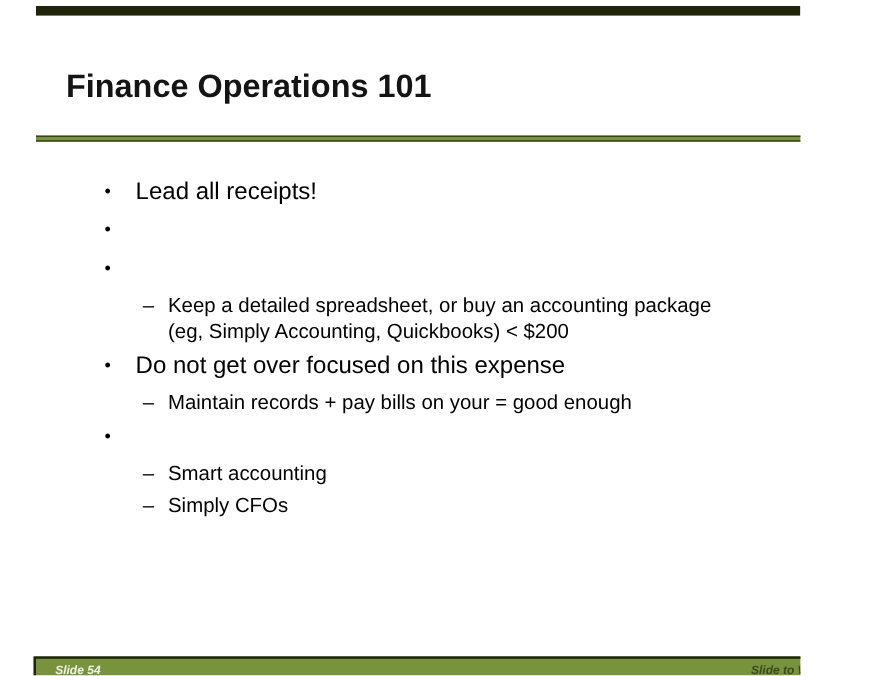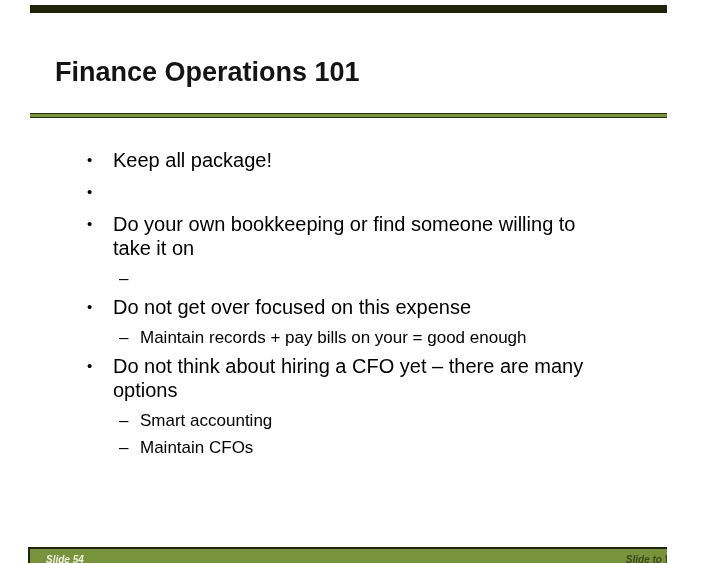--- a/index.html
+++ b/index.html
@@ -108,53 +108,51 @@
   <div class="top-bar"></div>
 
   <h1 class="slide-title">Finance Operations 101</h1>
 
   <div class="title-rule"></div>
 
   <div class="content">
     <div id="bullet-list">
         <div class="bullet level1">
           <span class="marker">•</span>
-          <span class="btext">Keep all package!</span>
+          <span class="btext">Lead all receipts!</span>
         </div>
         <div class="bullet level1">
           <span class="marker">•</span>
         </div>
         <div class="bullet level1">
           <span class="marker">•</span>
-          <span class="btext">Do your own bookkeeping or find someone willing to
-take it on</span>
         </div>
         <div class="bullet level2">
           <span class="marker">–</span>
+          <span class="btext">Keep a detailed spreadsheet, or buy an accounting package
+(eg, Simply Accounting, Quickbooks) &lt; $200</span>
         </div>
         <div class="bullet level1">
           <span class="marker">•</span>
           <span class="btext">Do not get over focused on this expense</span>
         </div>
         <div class="bullet level2">
           <span class="marker">–</span>
           <span class="btext">Maintain records + pay bills on your = good enough</span>
         </div>
         <div class="bullet level1">
           <span class="marker">•</span>
-          <span class="btext">Do not think about hiring a CFO yet – there are many
-options</span>
         </div>
         <div class="bullet level2">
           <span class="marker">–</span>
           <span class="btext">Smart accounting</span>
         </div>
         <div class="bullet level2">
           <span class="marker">–</span>
-          <span class="btext">Maintain CFOs</span>
+          <span class="btext">Simply CFOs</span>
         </div>
       </div>
   </div>
 
   <div class="footer-bar">
     <span class="footer-left">Slide 54</span>
     <span class="footer-right">Slide to Win</span>
   </div>
 
 </div>

